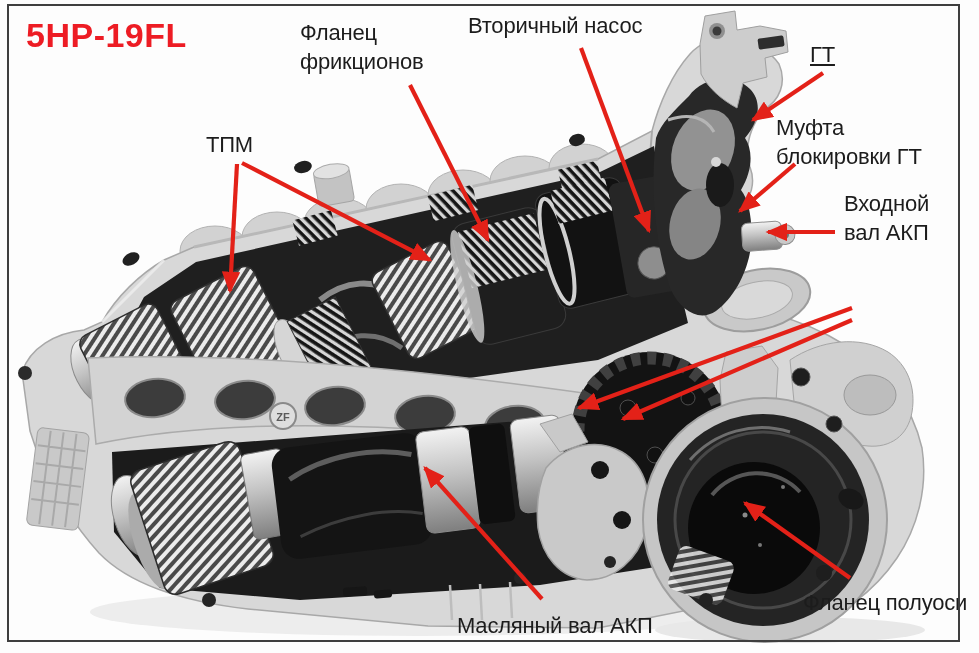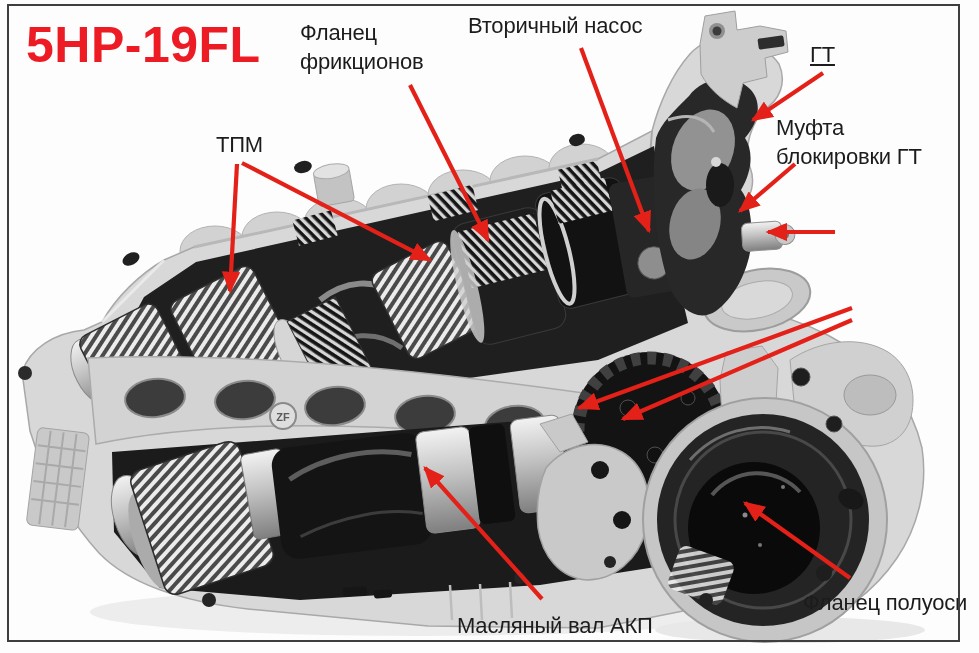--- a/index.html
+++ b/index.html
@@ -5,21 +5,21 @@
   html,body{margin:0;padding:0;background:#ffffff;width:979px;height:653px;overflow:hidden;
             font-family:"Liberation Sans",sans-serif;}
   #stage{position:relative;width:979px;height:653px;background:#fdfdfd;}
   #frame{position:absolute;left:7px;top:4px;width:949px;height:634px;border:2px solid #3e3e3e;
          pointer-events:none;}
   #machine{position:absolute;left:0;top:0;width:979px;height:653px;}
   #annotations{position:absolute;left:0;top:0;width:979px;height:653px;pointer-events:none;}
   #labels-layer{position:absolute;left:0;top:0;width:979px;height:653px;pointer-events:none;}
   .label{position:absolute;white-space:pre-line;font-size:22px;line-height:29px;
          color:#1c1c1c;letter-spacing:-0.2px;}
-  #title{position:absolute;left:26px;top:16px;font-size:50px;font-weight:bold;
+  #title{position:absolute;left:26px;top:16px;font-size:34px;font-weight:bold;
          letter-spacing:0.5px;color:#ed1c24;}
 </style>
 </head>
 <body>
 
 <div id="stage">
 
   <svg id="machine" viewBox="0 0 979 653">
     <defs>
       <linearGradient id="shaftG" x1="0" y1="0" x2="0" y2="1">
@@ -238,25 +238,27 @@
         <line x1="835" y1="232" x2="768" y2="232" stroke="#e32118" stroke-width="4.2" marker-end="url(#ah)"></line>
         <line x1="852" y1="308" x2="579" y2="408" stroke="#e32118" stroke-width="4.2" marker-end="url(#ah)"></line>
         <line x1="852" y1="320" x2="623" y2="419" stroke="#e32118" stroke-width="4.2" marker-end="url(#ah)"></line>
         <line x1="542" y1="599" x2="425" y2="468" stroke="#e32118" stroke-width="4.2" marker-end="url(#ah)"></line>
         <line x1="850" y1="578" x2="745" y2="503" stroke="#e32118" stroke-width="4.2" marker-end="url(#ah)"></line>
       </g>
   </svg>
 
   <div id="labels-layer">
     <div id="title" style="color: rgb(237, 28, 36);">5HP-19FL</div>
-  <div class="label" style="left: 206px; top: 130px; color: rgb(28, 28, 28); margin-left: 10px;">ТПМ</div>
+  <div class="label" style="left: 206px; top: 130px; color: rgb(28, 28, 28);">ТПМ</div>
       <div class="label" style="left: 300px; top: 18px; color: rgb(28, 28, 28);">Фланец
 фрикционов</div>
       <div class="label" style="left: 468px; top: 11px; color: rgb(28, 28, 28);">Вторичный насос</div>
       <div class="label" style="left: 810px; top: 40px; color: rgb(28, 28, 28); text-decoration: underline;">ГТ</div>
       <div class="label" style="left: 776px; top: 113px; color: rgb(28, 28, 28);">Муфта
 блокировки ГТ</div>
+      <div class="label" style="left: 844px; top: 189px; color: rgb(28, 28, 28);">Входной
+вал АКП</div>
       <div class="label" style="left: 803px; top: 588px; color: rgb(28, 28, 28);">Фланец полуоси</div>
       <div class="label" style="left: 457px; top: 611px; color: rgb(28, 28, 28);">Масляный вал АКП</div>
     </div>
 
   <div id="frame" style="border-color: rgb(62, 62, 62);"></div>
 </div>
 
 </body></html>

